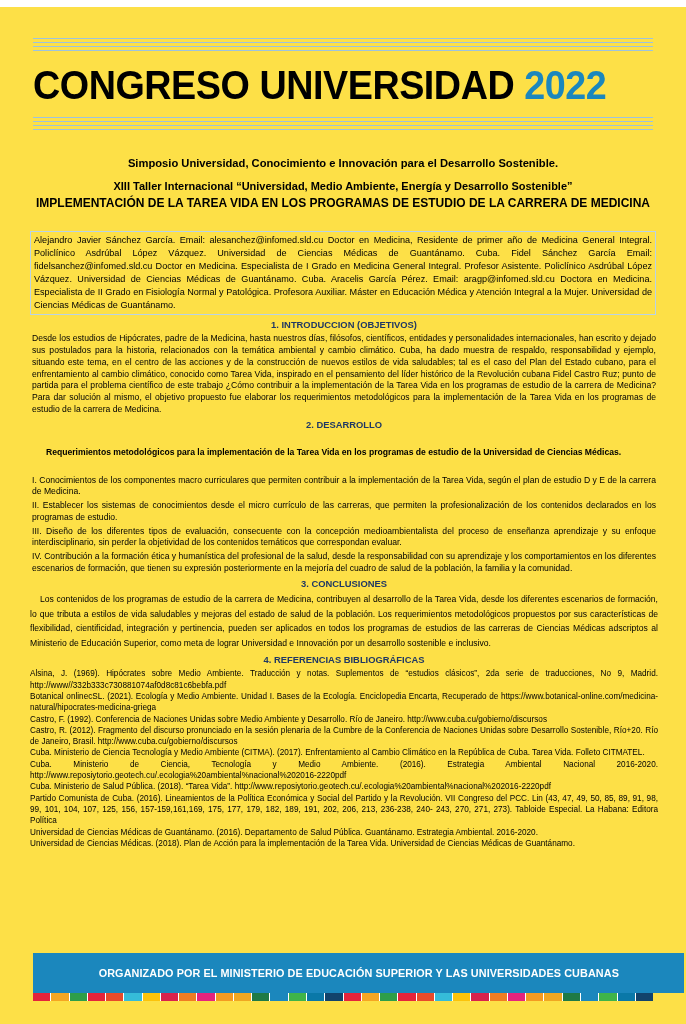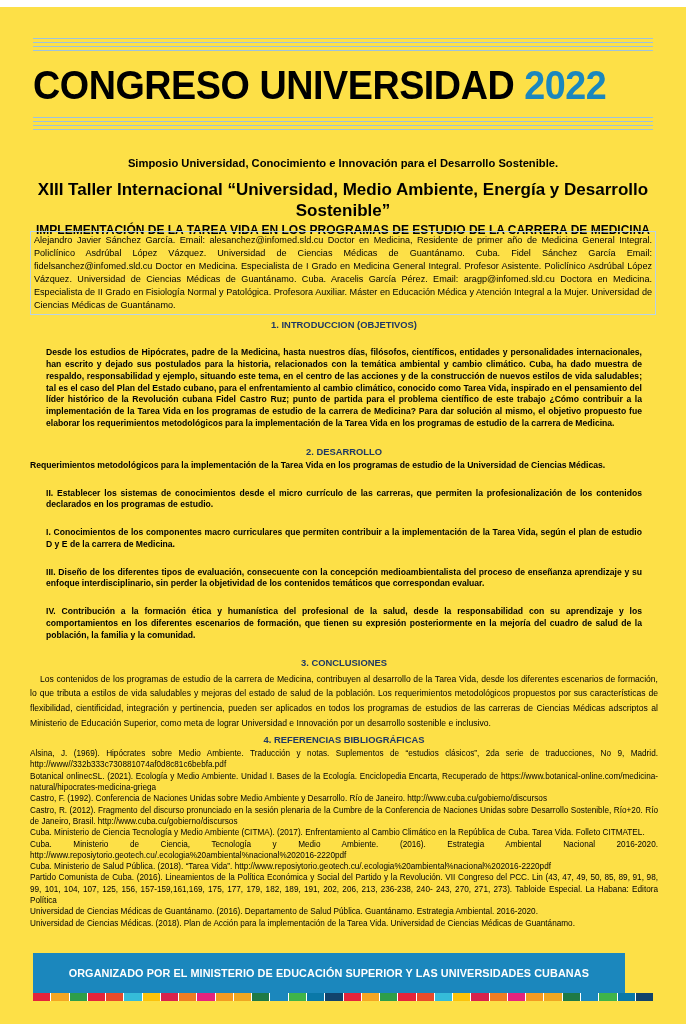--- a/index.html
+++ b/index.html
@@ -66,21 +66,21 @@
     width: 642px;
     text-align: center;
   }
   .simposio {
     font-size: 11.2px;
     font-weight: bold;
     line-height: 1.2;
     margin: 0 0 10px 0;
   }
   .taller {
-    font-size: 17px;
+    font-size: 11px;
     font-weight: bold;
     line-height: 1.2;
     margin: 0 0 2px 0;
   }
   .ponencia {
     font-size: 12px;
     font-weight: bold;
     line-height: 1.25;
     margin: 0;
   }
@@ -109,28 +109,27 @@
   h2.sec {
     color: #1f3864;
     font-size: 9.4px;
     font-weight: bold;
     text-align: center;
     margin: 0 0 2px 0;
     line-height: 1.3;
   }
   h2.sec.spaced { margin-top: 3px; }
   p.body {
+    margin: 2px;
+    text-align: justify;
+    text-justify: inter-word;
+    line-height: 1.37;
+  }
+  p.lead {
     margin: 16px;
-    text-align: justify;
-    text-justify: inter-word;
-    line-height: 1.37;
-    font-weight: bold;
-  }
-  p.lead {
-    margin: 0;
     font-weight: bold;
     text-align: justify;
     line-height: 1.37;
   }
   p.concl {
     margin: 0;
     text-align: justify;
     text-justify: inter-word;
     line-height: 1.72;
     text-indent: 10px;
@@ -145,21 +144,21 @@
     margin: 0;
     text-align: justify;
     text-justify: inter-word;
   }
   .refs p.j { text-align: justify; }
 
   
   .footer {
     position: absolute;
     left: 33px; top: 946px;
-    width: 592px;
+    width: 651px;
   }
   .footer-bar {
     background: #1b87bd;
     height: 40px;
     display: flex;
     align-items: center;
     justify-content: center;
   }
   .footer-bar span {
     color: #ffffff;
@@ -218,22 +217,22 @@
 
   <div class="authors" style="border-color: rgb(185, 211, 230);">Alejandro Javier Sánchez García. Email: alesanchez@infomed.sld.cu Doctor en Medicina, Residente de primer año de Medicina General Integral. Policlínico Asdrúbal López Vázquez. Universidad de Ciencias Médicas de Guantánamo. Cuba.   Fidel Sánchez García Email: fidelsanchez@infomed.sld.cu Doctor en Medicina. Especialista de I Grado en Medicina General Integral. Profesor Asistente. Policlínico Asdrúbal López Vázquez. Universidad de Ciencias Médicas de Guantánamo. Cuba.   Aracelis García Pérez. Email: aragp@infomed.sld.cu  Doctora en Medicina. Especialista de II Grado en Fisiología Normal y Patológica. Profesora Auxiliar. Máster en Educación Médica y Atención Integral a la Mujer. Universidad de Ciencias Médicas de Guantánamo.</div>
 
   <div class="content">
 
     <h2 class="sec" style="color: rgb(31, 56, 100);">1. INTRODUCCION (OBJETIVOS)</h2>
     <p class="body">Desde los estudios de Hipócrates, padre de la Medicina, hasta nuestros días, filósofos, científicos, entidades y personalidades internacionales, han escrito y dejado sus postulados para la historia, relacionados con la temática ambiental y cambio climático. Cuba, ha dado muestra de respaldo, responsabilidad y ejemplo, situando este tema, en el centro de las acciones y de la construcción de nuevos estilos de vida saludables; tal es el caso  del Plan del Estado cubano, para el enfrentamiento al cambio climático, conocido como Tarea Vida, inspirado en el pensamiento del líder histórico de la Revolución cubana Fidel Castro Ruz; punto de partida para el problema científico de este trabajo ¿Cómo contribuir a la implementación de la Tarea Vida en los programas de estudio de la carrera de Medicina? Para dar solución al mismo, el objetivo propuesto fue elaborar los requerimientos metodológicos para la implementación de la Tarea Vida en  los programas de estudio de la carrera de Medicina.</p>
 
     <h2 class="sec spaced" style="color: rgb(31, 56, 100);">2. DESARROLLO</h2>
     <p class="lead">Requerimientos metodológicos para la implementación de la Tarea Vida en los programas de estudio de la Universidad de Ciencias Médicas.</p>
+    <p class="body">I. Conocimientos de los componentes macro curriculares que permiten contribuir a la implementación de la Tarea Vida, según el plan de estudio D y E de la carrera de Medicina.</p>
     <p class="body">II. Establecer los sistemas de conocimientos desde el micro currículo de las carreras, que permiten la profesionalización de los contenidos declarados en los programas de estudio.</p>
-    <p class="body">I. Conocimientos de los componentes macro curriculares que permiten contribuir a la implementación de la Tarea Vida, según el plan de estudio D y E de la carrera de Medicina.</p>
     <p class="body">III. Diseño de los diferentes tipos de evaluación, consecuente con la concepción medioambientalista del proceso de enseñanza aprendizaje y su enfoque interdisciplinario, sin perder la objetividad de los contenidos temáticos que correspondan evaluar.</p>
     <p class="body">IV. Contribución a la formación ética y humanística del profesional de la salud, desde la responsabilidad con su aprendizaje y los comportamientos en los diferentes escenarios de formación, que tienen su expresión posteriormente en la mejoría del cuadro de salud de la población, la familia y la comunidad.</p>
 
     <h2 class="sec spaced" style="color: rgb(31, 56, 100);">3. CONCLUSIONES</h2>
     <p class="concl">Los contenidos de los programas de estudio de la carrera de Medicina, contribuyen al desarrollo de la Tarea Vida, desde los diferentes escenarios de formación, lo que tributa a estilos de vida saludables y mejoras del estado de salud de la población. Los requerimientos metodológicos propuestos por sus características de flexibilidad, cientificidad, integración y pertinencia, pueden ser aplicados en todos los programas de estudios de las carreras de Ciencias Médicas adscriptos al Ministerio de Educación Superior, como meta de lograr Universidad e Innovación por un desarrollo sostenible e inclusivo.</p>
 
     <h2 class="sec spaced" style="color: rgb(31, 56, 100);">4. REFERENCIAS BIBLIOGRÁFICAS</h2>
 
     <div class="refs">
       <p class="j">Alsina, J. (1969). Hipócrates sobre Medio Ambiente. Traducción y notas. Suplementos de “estudios clásicos”, 2da serie de traducciones, No 9, Madrid. http://www//332b333c730881074af0d8c81c6bebfa.pdf</p>

